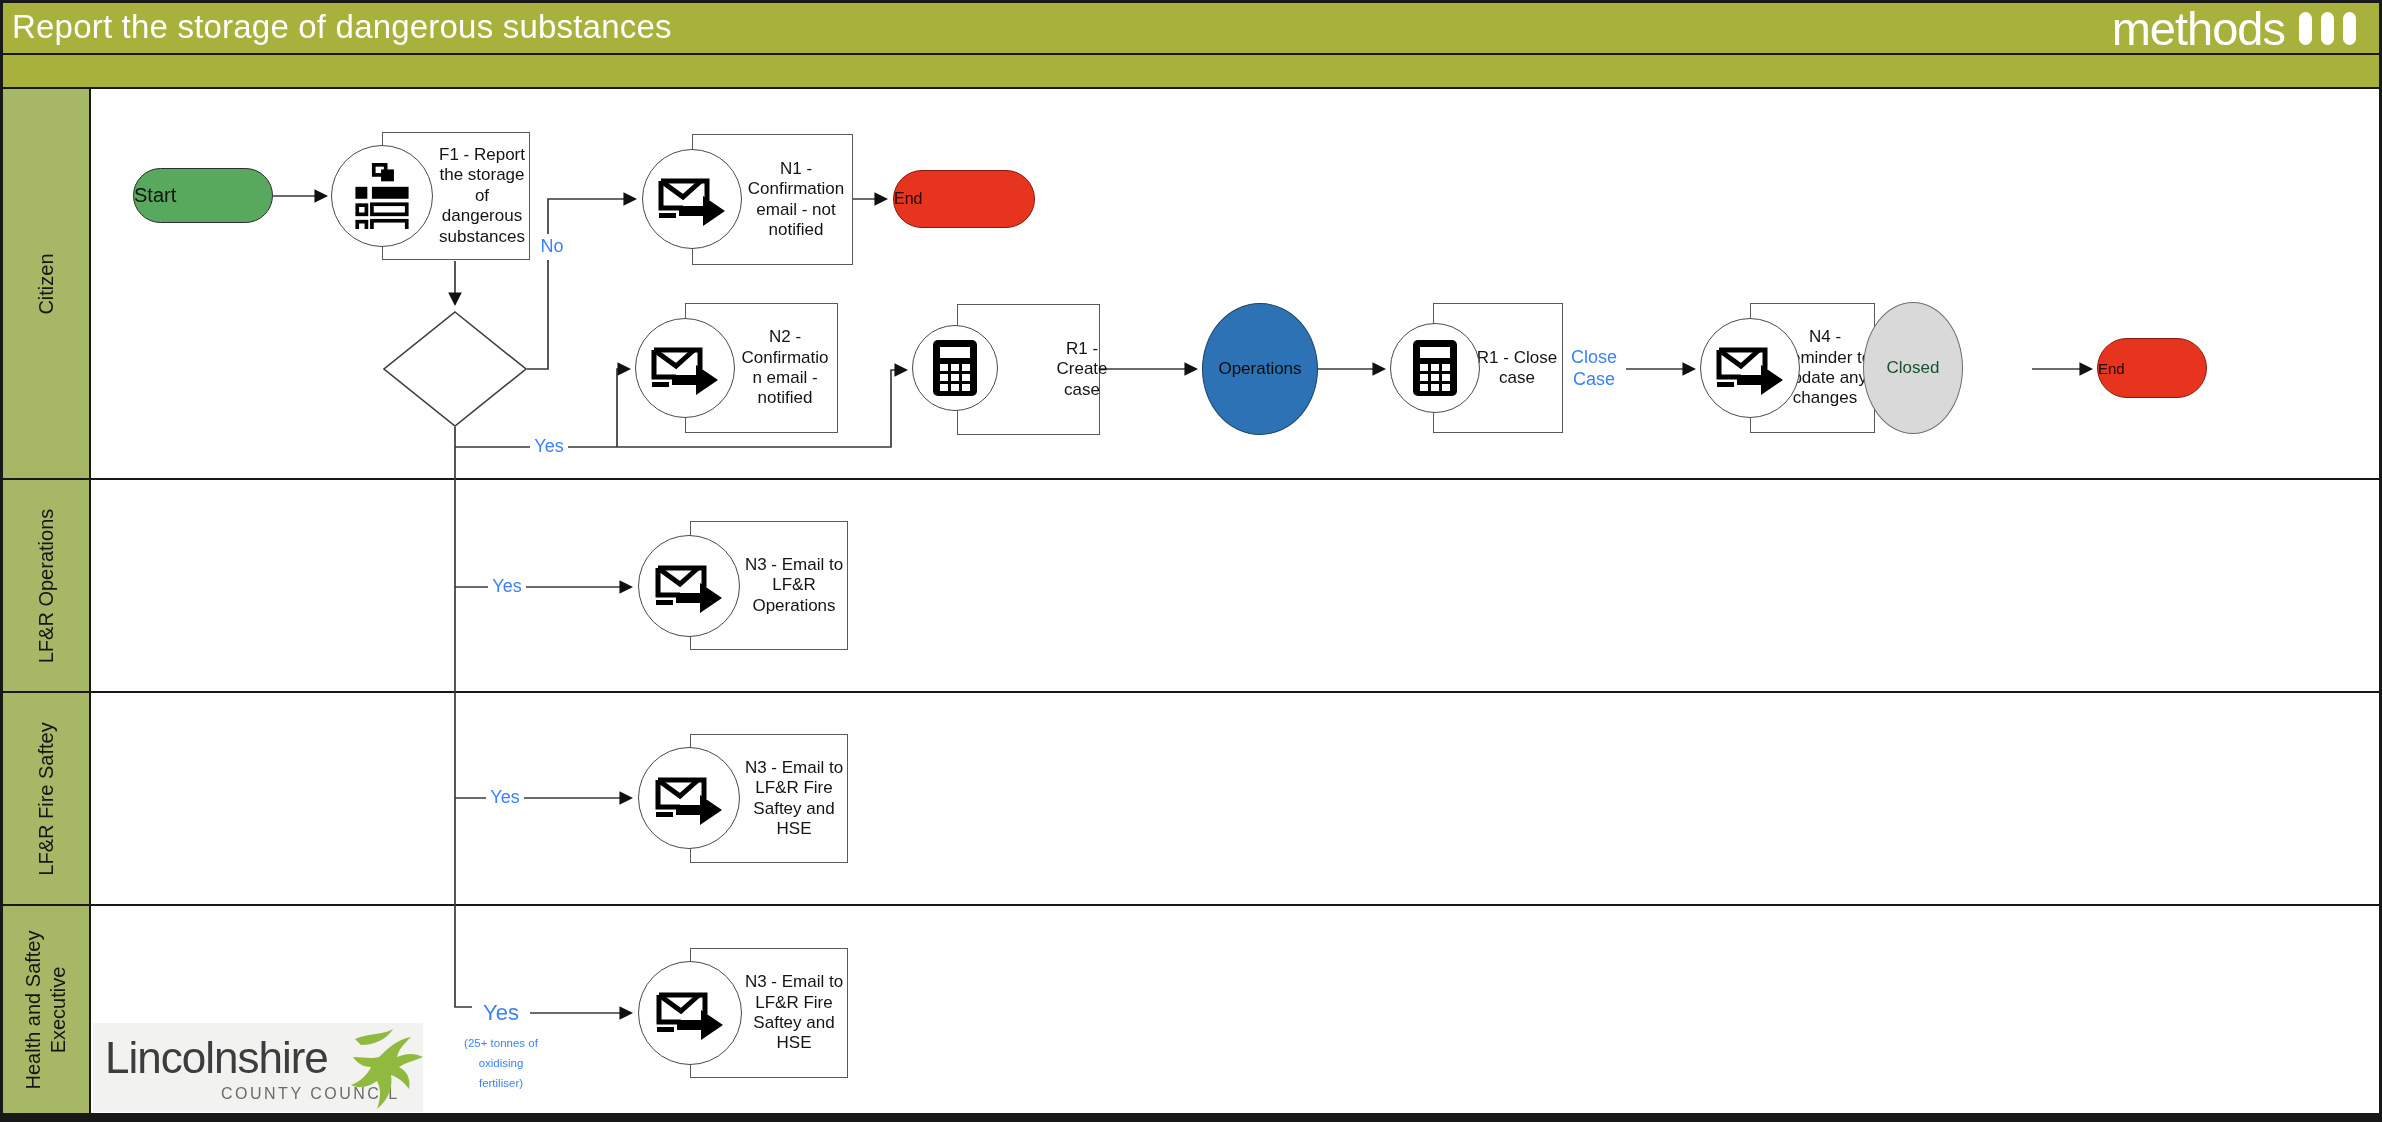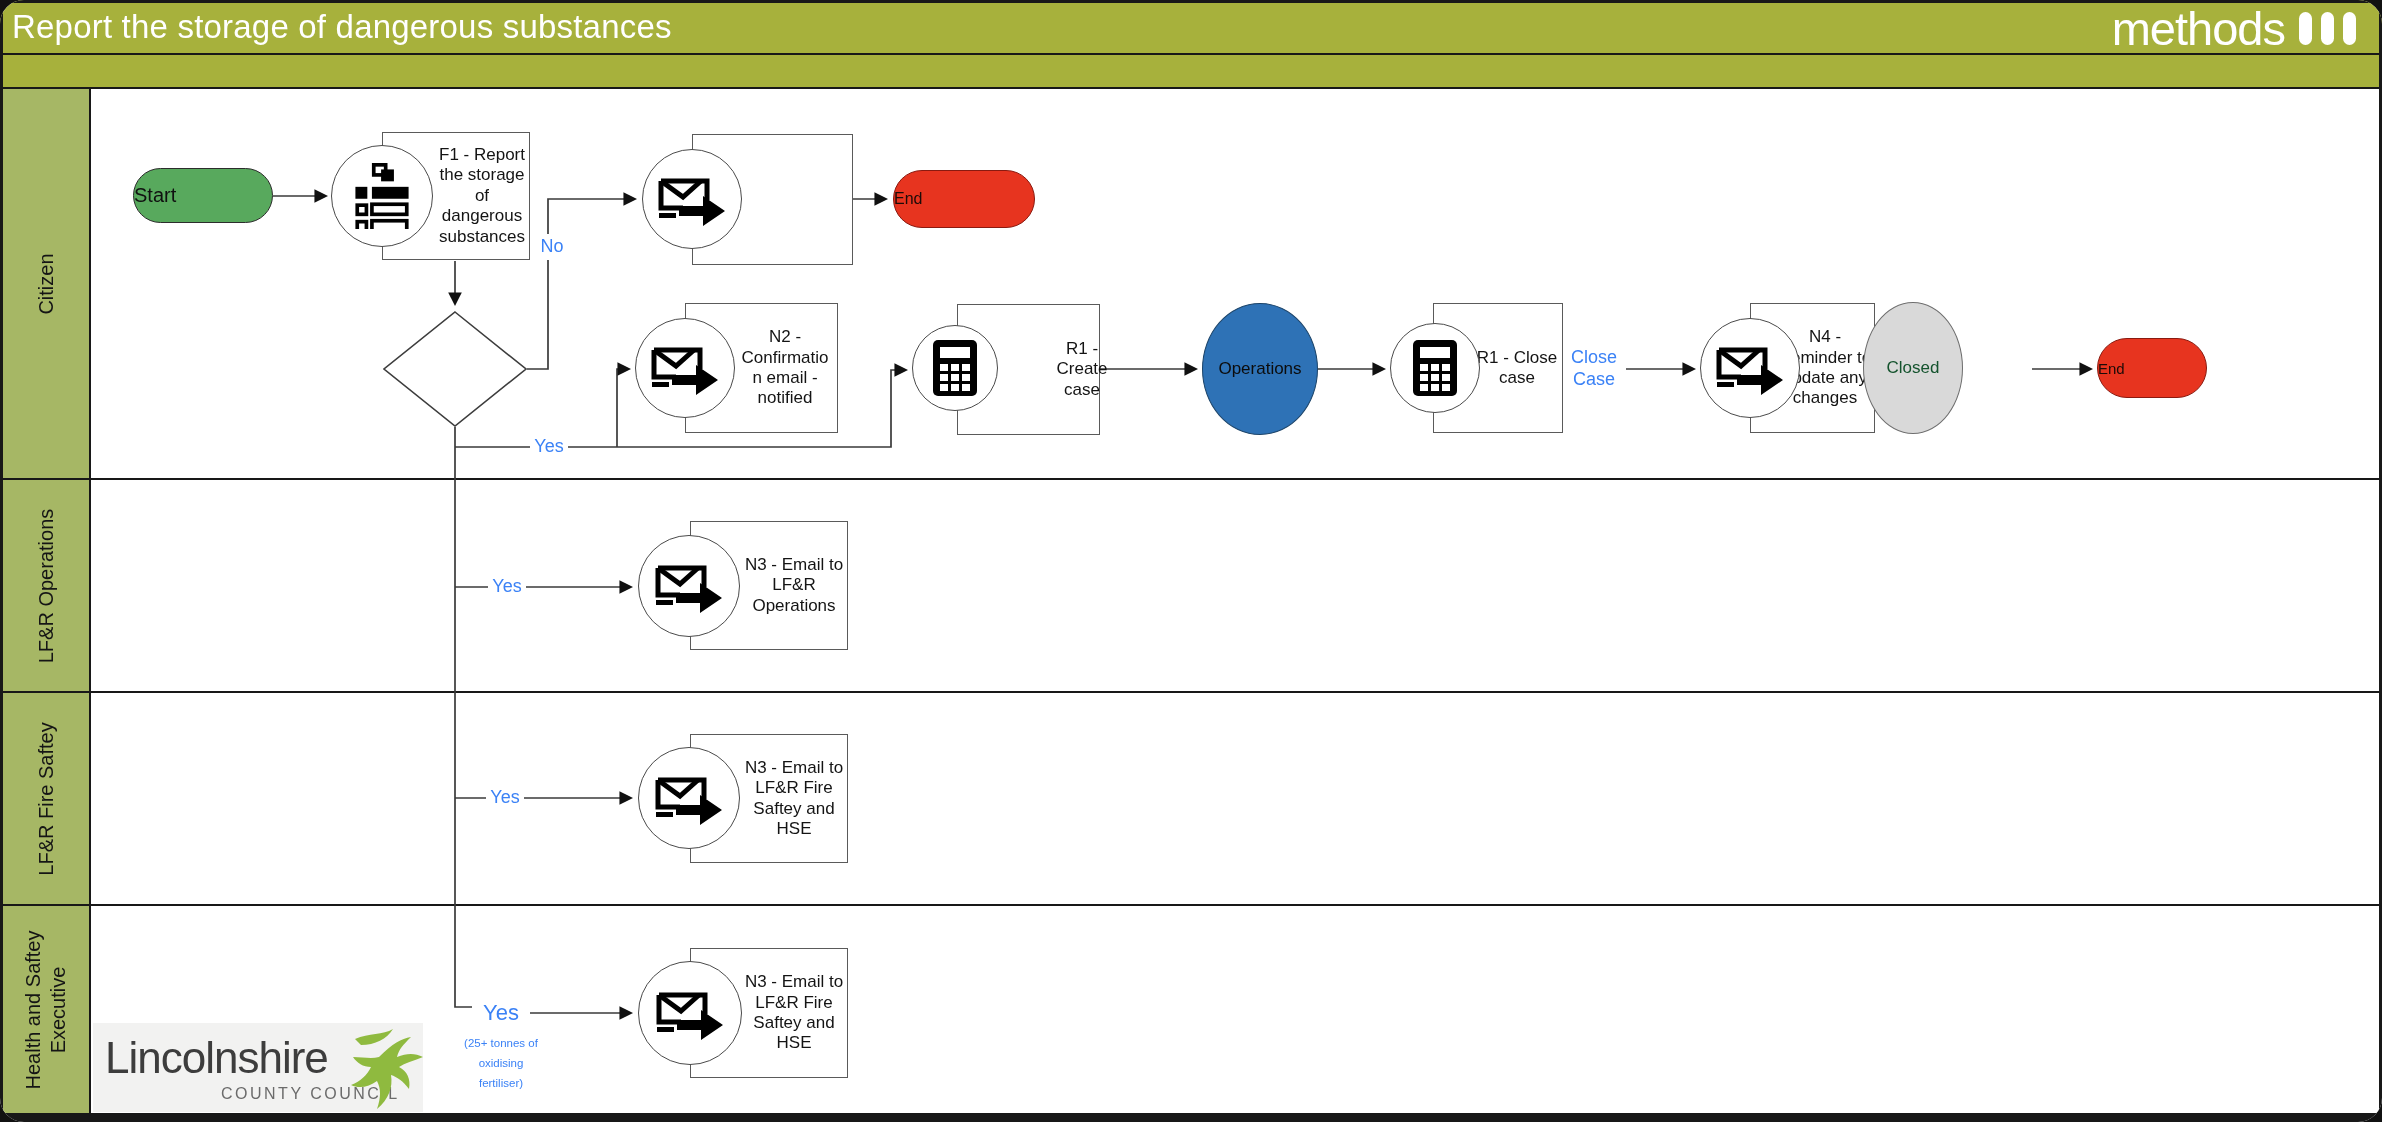--- a/index.html
+++ b/index.html
@@ -1,17 +1,17 @@
 <!DOCTYPE html>
 <html style="--header_olive: #a7b13c; --lane_green: #a6b765; --start_green: #58a95d; --end_red: #e7341f; --submitted_blue: #2e72b6; --closed_gray: #d9d9d9; --logo_green: #8fba3f;"><head>
 <meta charset="utf-8">
 <style>
   html,body{margin:0;padding:0;background:#111;}
   #page{position:relative;width:2382px;height:1122px;background:#fff;overflow:hidden;
-        font-family:"Liberation Sans",sans-serif;border-radius:24px;}
+        font-family:"Liberation Sans",sans-serif;}
   .abs{position:absolute;}
   
   #title-band{left:0;top:0;width:2382px;height:55px;background:var(--header_olive);}
   #subtitle-band{left:0;top:55px;width:2382px;height:33px;background:var(--header_olive);}
   #page-title{left:12px;top:8px;font-size:33px;color:#fff;letter-spacing:.2px;}
   #subtitle-text{left:7px;top:59px;font-size:21px;color:#f4f4ef;}
   #methods-logo{right:26px;top:1px;color:#fff;font-size:47px;font-weight:400;letter-spacing:-1px;display:flex;align-items:center;}
   .m-bars{display:inline-flex;gap:9px;margin-left:14px;}
   .m-bar{width:13px;height:33px;background:#fff;border-radius:7px;display:inline-block;}
   
@@ -131,20 +131,21 @@
     </svg>
   </div>
 
   <div class="abs" style="left:383px;top:311px;width:144px;height:116px;">
     <svg width="144" height="116" viewBox="0 0 144 116">
       <polygon points="72,1 143,58 72,115 1,58" fill="#fff" stroke="#3d3d3d" stroke-width="1.6"></polygon>
     </svg>
   </div>
 
   <div class="abs nbox" style="left:692px;top:134px;width:161px;height:131px;"></div>
+  <div class="abs ntext" style="left:744px;top:140px;width:104px;height:119px;">N1 - Confirmation email - not notified</div>
   <div class="abs ncircle" style="left:642px;top:149px;width:100px;height:100px;">
     <svg width="70" height="58" viewBox="0 0 70 58">
       <path d="M4,11 H50 V30" fill="none" stroke="#000" stroke-width="5"></path>
       <path d="M4,11 V38 H26" fill="none" stroke="#000" stroke-width="5"></path>
       <path d="M4,11 L26,27 L44,11" fill="none" stroke="#000" stroke-width="5"></path>
       <rect x="2" y="43" width="17" height="5" fill="#000"></rect>
       <path d="M22,36 H46 V26 L68,41 L46,56 V46 H22 z" fill="#000"></path>
     </svg>
   </div>
 

